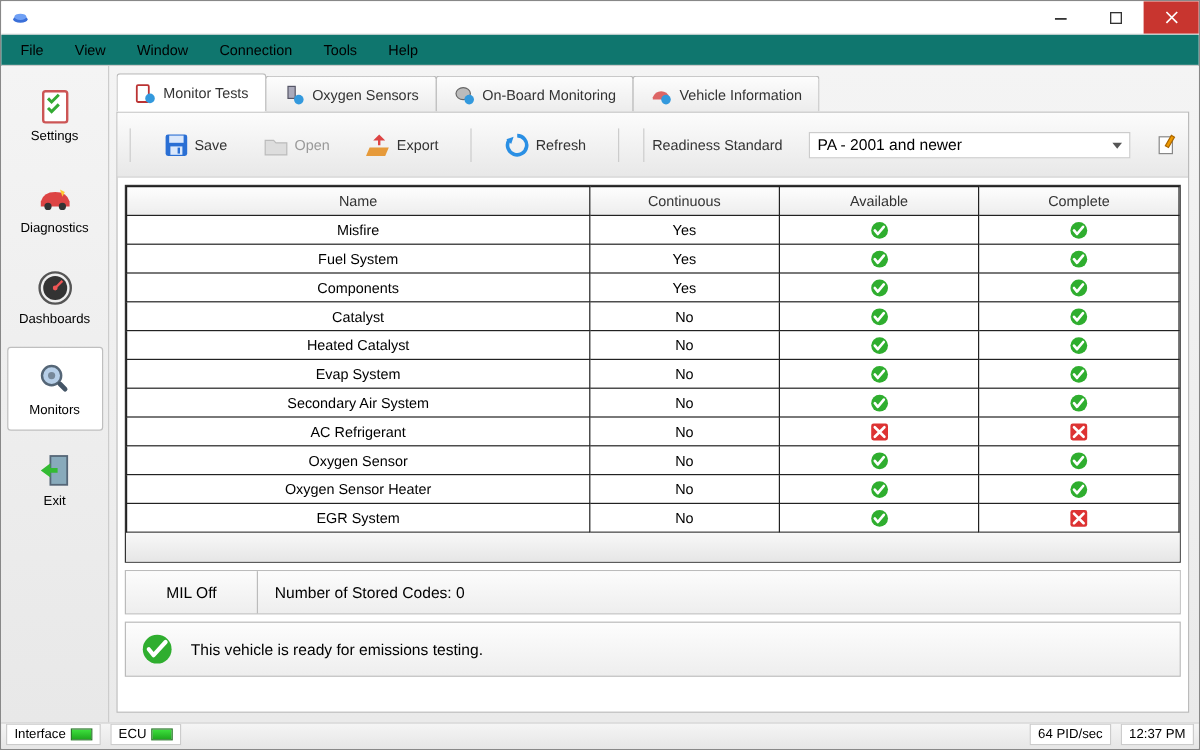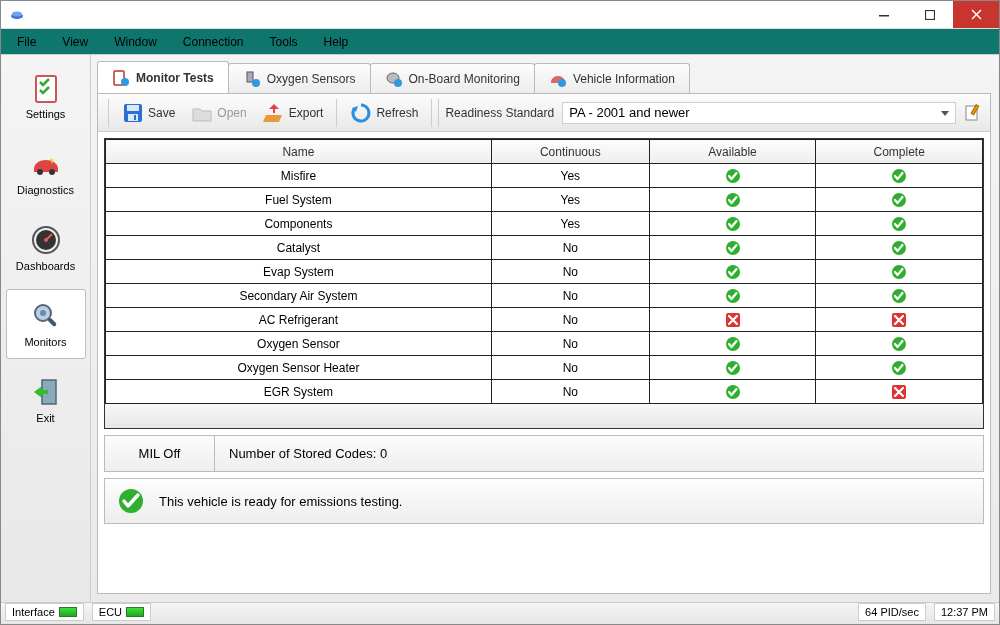--- a/index.html
+++ b/index.html
@@ -100,38 +100,38 @@
     gap: 6px;
     padding: 0 14px;
     border: 1px solid #bbb;
     border-bottom: none;
     background: linear-gradient(#fdfdfd,#ececec);
     border-top-left-radius: 3px;
     border-top-right-radius: 3px;
     margin-right: -1px;
     color: #333;
   }
-  .tab.active { background: #fff; height: 32px; font-weight: bold; z-index: 2;}
+  .tab.active { background: #fff; height: 32px; font-weight: normal; z-index: 2;}
   .tab .ticon { width:18px; height:18px; }
   
   .panel {
     border: 1px solid #bbb;
     background: #fff;
     flex: 1;
     display: flex;
     flex-direction: column;
     min-height: 0;
   }
   
   .toolbar {
-    height: 38px;
+    height: 54px;
     display: flex;
     align-items: center;
     padding: 2px 6px;
-    gap: 2px;
+    gap: 16px;
     background: linear-gradient(#fcfcfc,#e8e8e8);
     border-bottom: 1px solid #ccc;
   }
   .toolbar .tbsep { width:1px; height:28px; background:#ccc; margin:0 4px;}
   .tbtn {
     display: flex;
     align-items: center;
     gap: 4px;
     padding: 3px 6px;
     border: 1px solid transparent;
@@ -478,20 +478,32 @@
                 <td class="iconcell"><svg width="16" height="16" viewBox="0 0 16 16">
                     <circle cx="8" cy="8" r="7" fill="#2fae2f"></circle>
                     <path d="M4 8 l2.5 3 l5 -6" stroke="#fff" stroke-width="2.2" fill="none" stroke-linecap="round" stroke-linejoin="round"></path>
                   </svg></td>
                 <td class="iconcell"><svg width="16" height="16" viewBox="0 0 16 16">
                     <circle cx="8" cy="8" r="7" fill="#2fae2f"></circle>
                     <path d="M4 8 l2.5 3 l5 -6" stroke="#fff" stroke-width="2.2" fill="none" stroke-linecap="round" stroke-linejoin="round"></path>
                   </svg></td>
               </tr>
               <tr>
+                <td>Heated Catalyst</td>
+                <td>No</td>
+                <td class="iconcell"><svg width="16" height="16" viewBox="0 0 16 16">
+                    <circle cx="8" cy="8" r="7" fill="#2fae2f"></circle>
+                    <path d="M4 8 l2.5 3 l5 -6" stroke="#fff" stroke-width="2.2" fill="none" stroke-linecap="round" stroke-linejoin="round"></path>
+                  </svg></td>
+                <td class="iconcell"><svg width="16" height="16" viewBox="0 0 16 16">
+                    <circle cx="8" cy="8" r="7" fill="#2fae2f"></circle>
+                    <path d="M4 8 l2.5 3 l5 -6" stroke="#fff" stroke-width="2.2" fill="none" stroke-linecap="round" stroke-linejoin="round"></path>
+                  </svg></td>
+              </tr>
+              <tr>
                 <td>Evap System</td>
                 <td>No</td>
                 <td class="iconcell"><svg width="16" height="16" viewBox="0 0 16 16">
                     <circle cx="8" cy="8" r="7" fill="#2fae2f"></circle>
                     <path d="M4 8 l2.5 3 l5 -6" stroke="#fff" stroke-width="2.2" fill="none" stroke-linecap="round" stroke-linejoin="round"></path>
                   </svg></td>
                 <td class="iconcell"><svg width="16" height="16" viewBox="0 0 16 16">
                     <circle cx="8" cy="8" r="7" fill="#2fae2f"></circle>
                     <path d="M4 8 l2.5 3 l5 -6" stroke="#fff" stroke-width="2.2" fill="none" stroke-linecap="round" stroke-linejoin="round"></path>
                   </svg></td>

